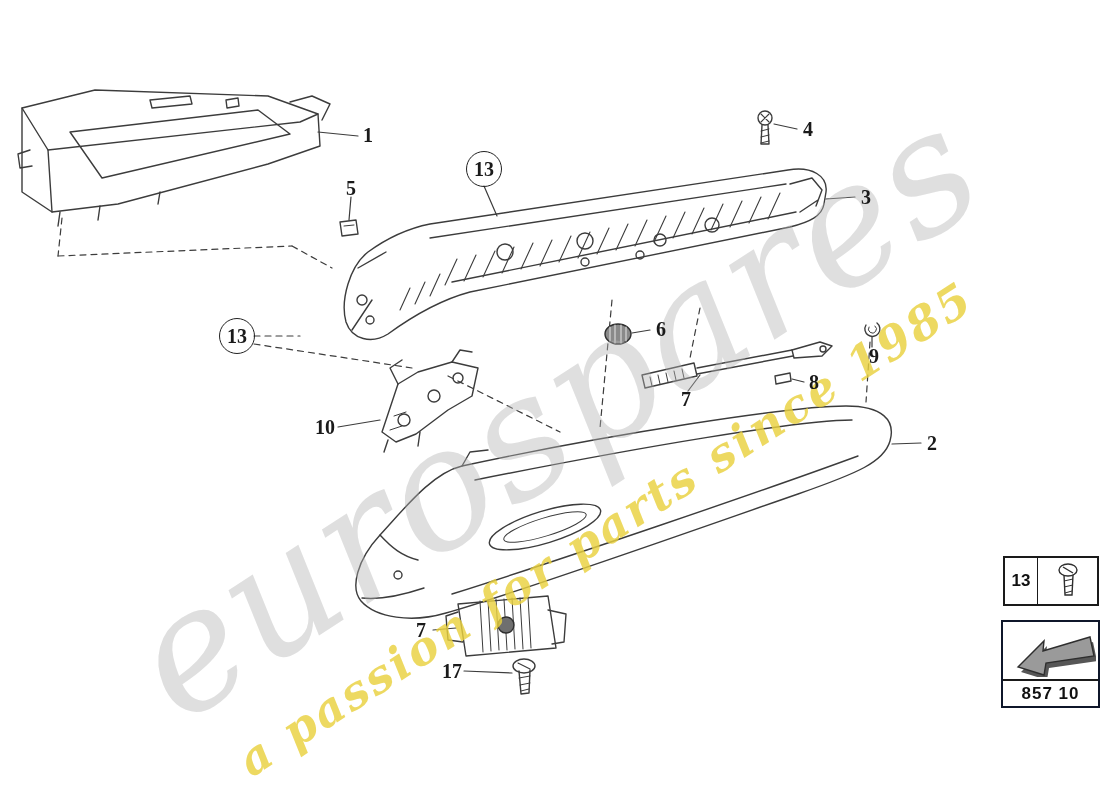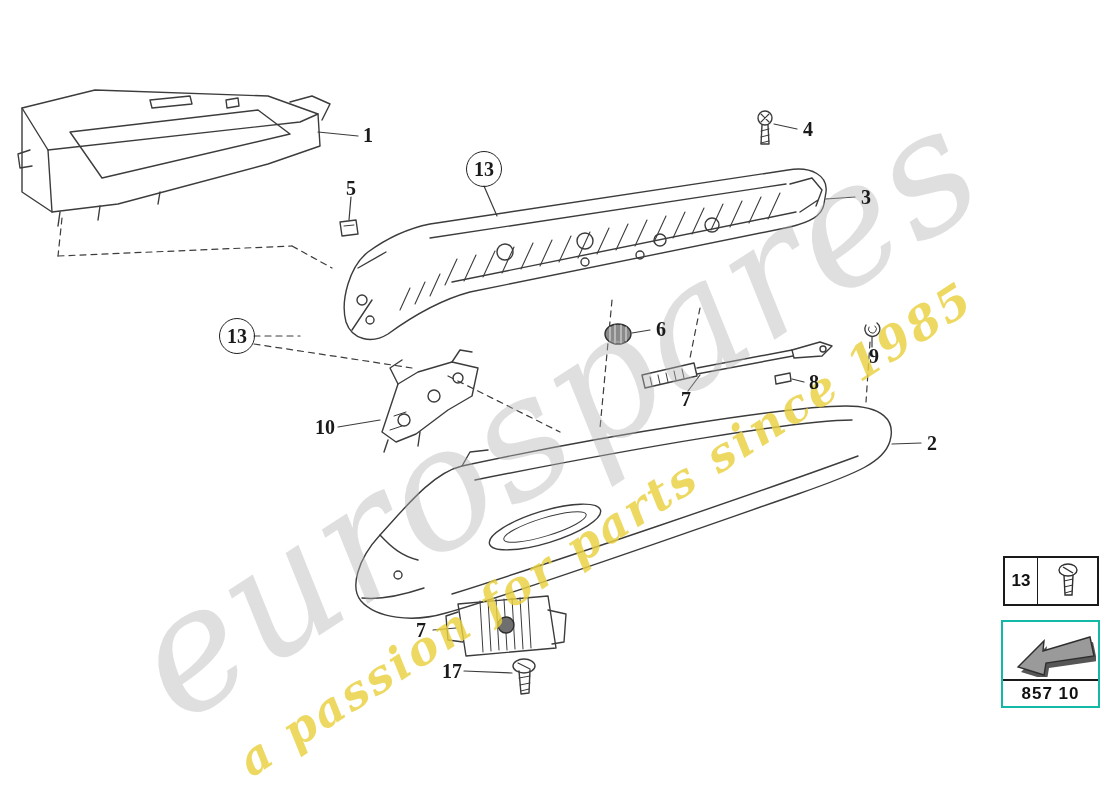--- a/index.html
+++ b/index.html
@@ -31,21 +31,21 @@
     position:absolute;left:1003px;top:556px;width:92px;height:46px;z-index:7;
     border:2px solid #1a1a1a;background:#fff;display:flex;align-items:stretch;
   }
   .legend-screw-box .num{
     width:32px;display:flex;align-items:center;justify-content:center;
     font:bold 17px "Liberation Sans",sans-serif;color:#111;
   }
   .legend-screw-box .icon{flex:1;display:flex;align-items:center;justify-content:center;}
   .legend-arrow-box{
     position:absolute;left:1001px;top:620px;width:95px;height:84px;z-index:7;
-    border:2px solid #14b8a6;background:#fff;display:flex;flex-direction:column;
+    border:2px solid #0f172a;background:#fff;display:flex;flex-direction:column;
   }
   .legend-arrow-box .icon{flex:1;display:flex;align-items:center;justify-content:center;}
   .legend-arrow-box .code{
     height:25px;border-top:2px solid #1a1a1a;display:flex;align-items:center;justify-content:center;
     font:bold 17px "Liberation Sans",sans-serif;color:#111;letter-spacing:1px;
   }
 </style>
 </head>
 <body>
 

